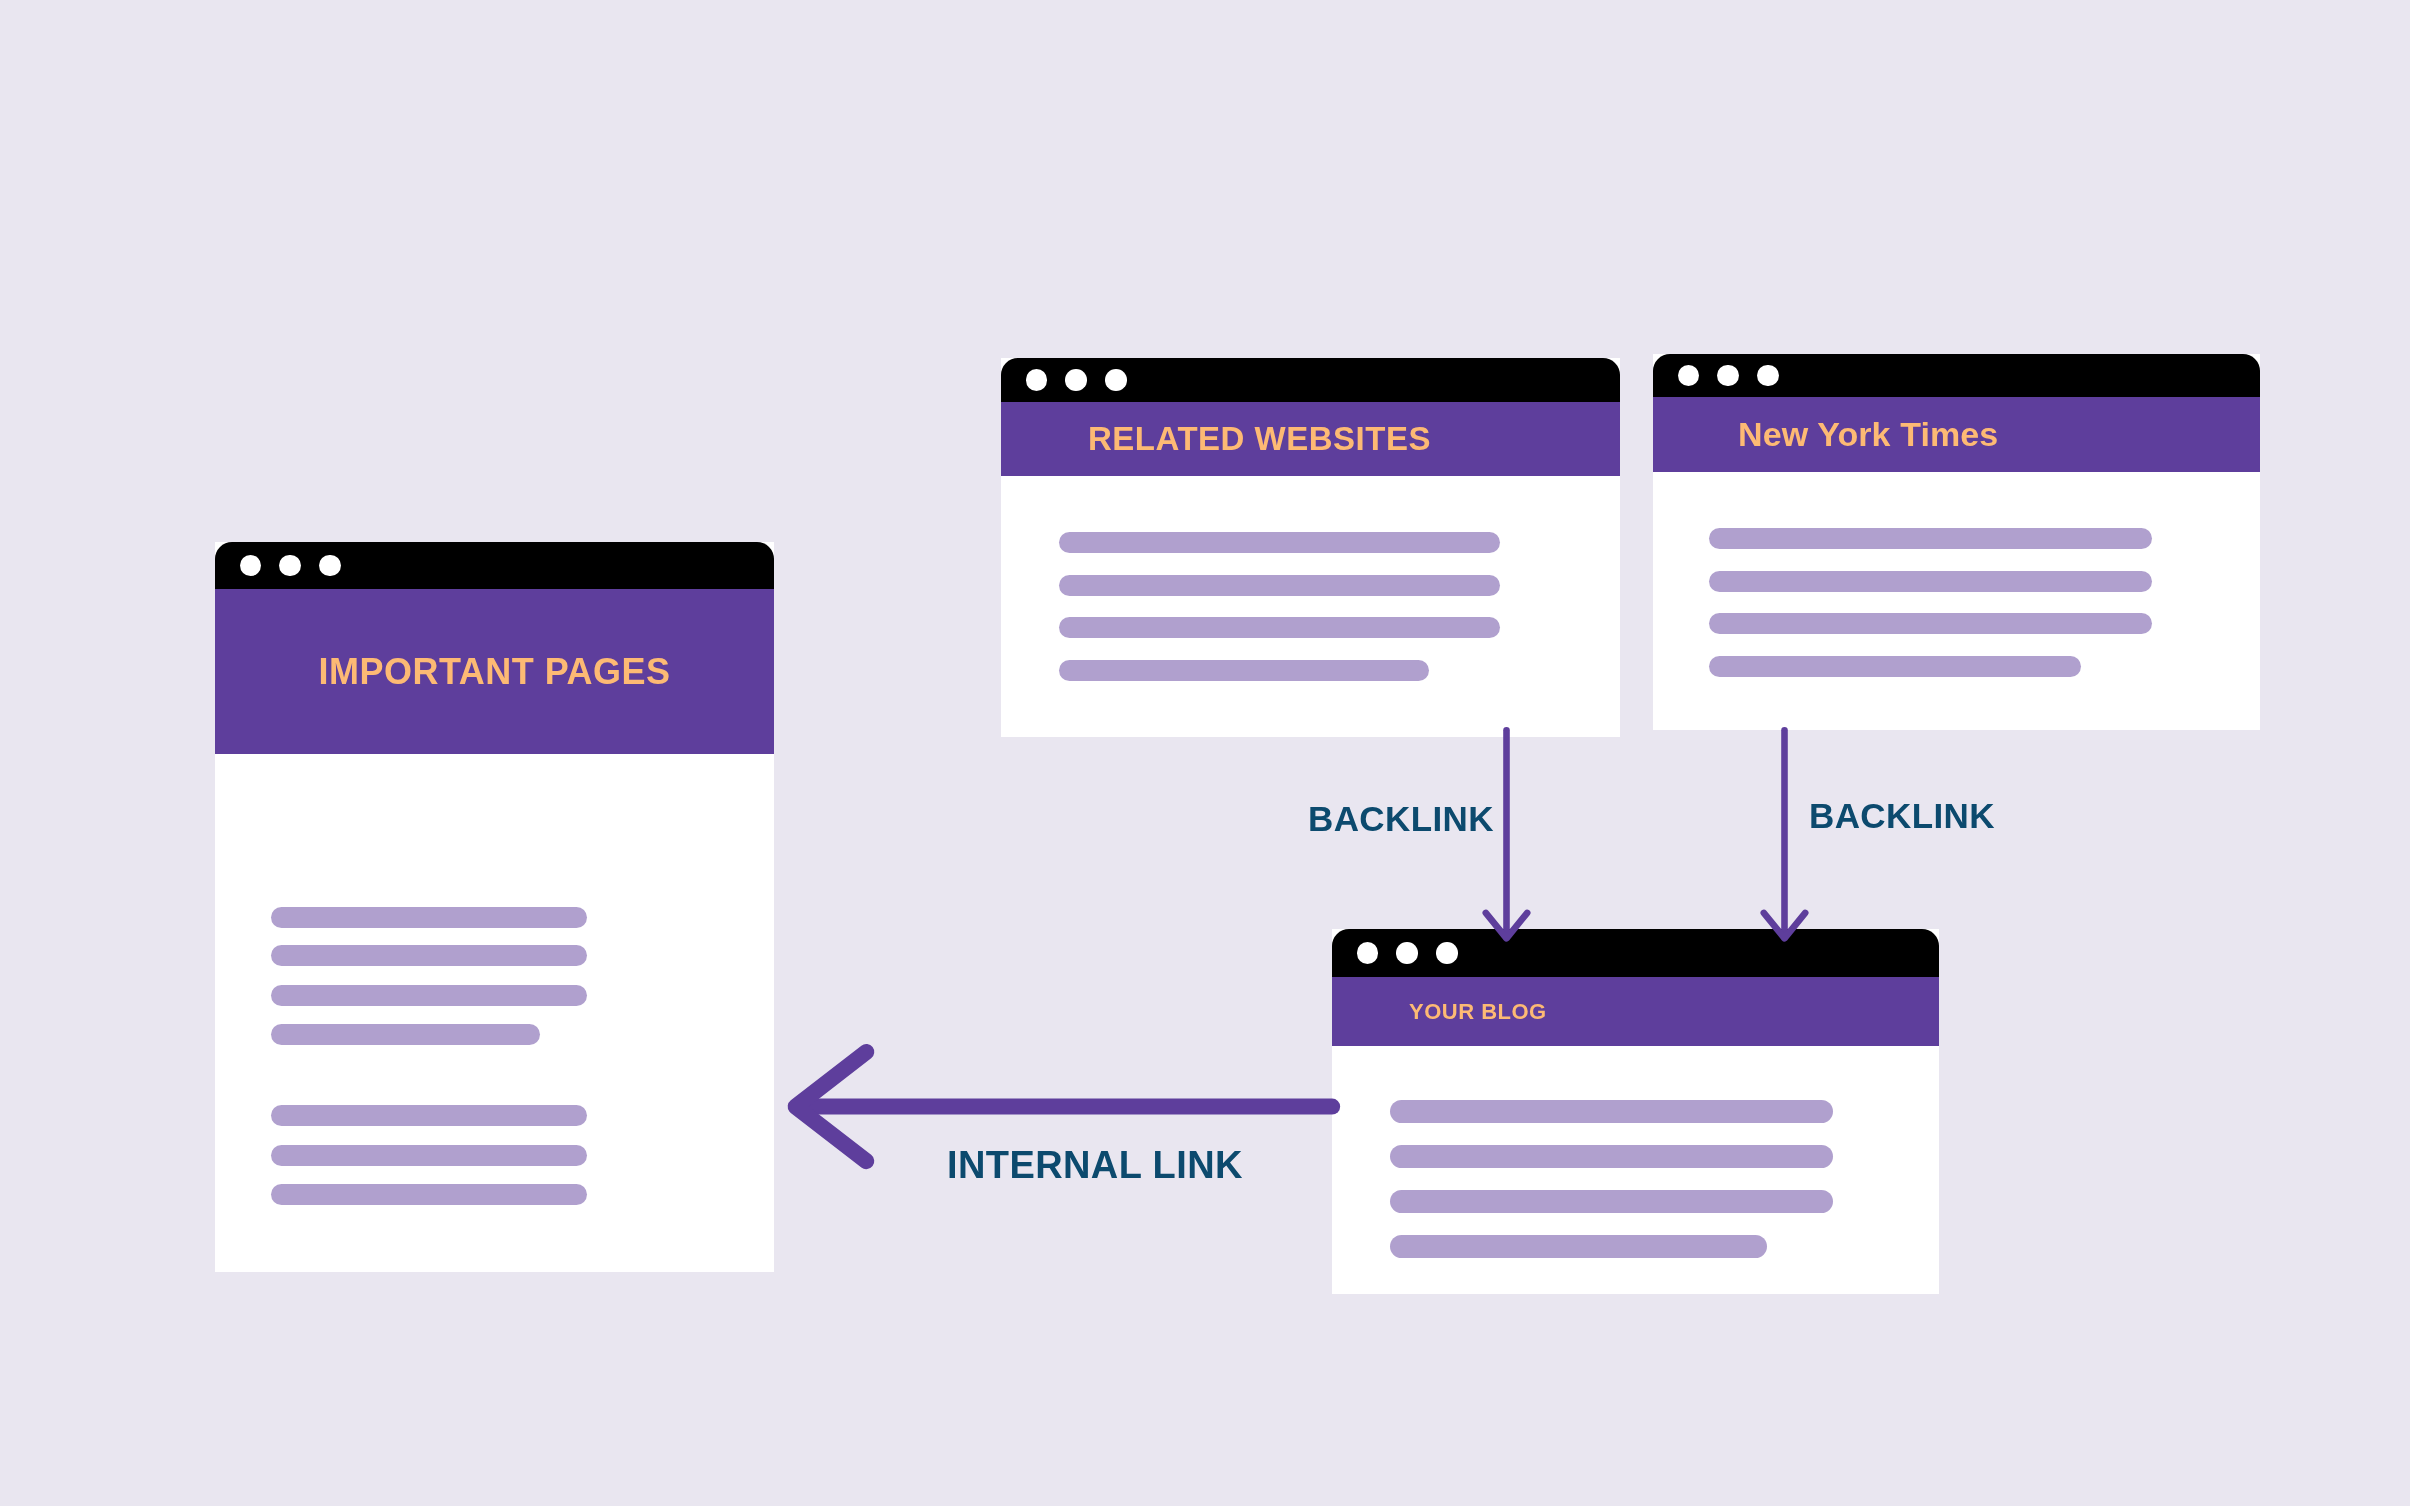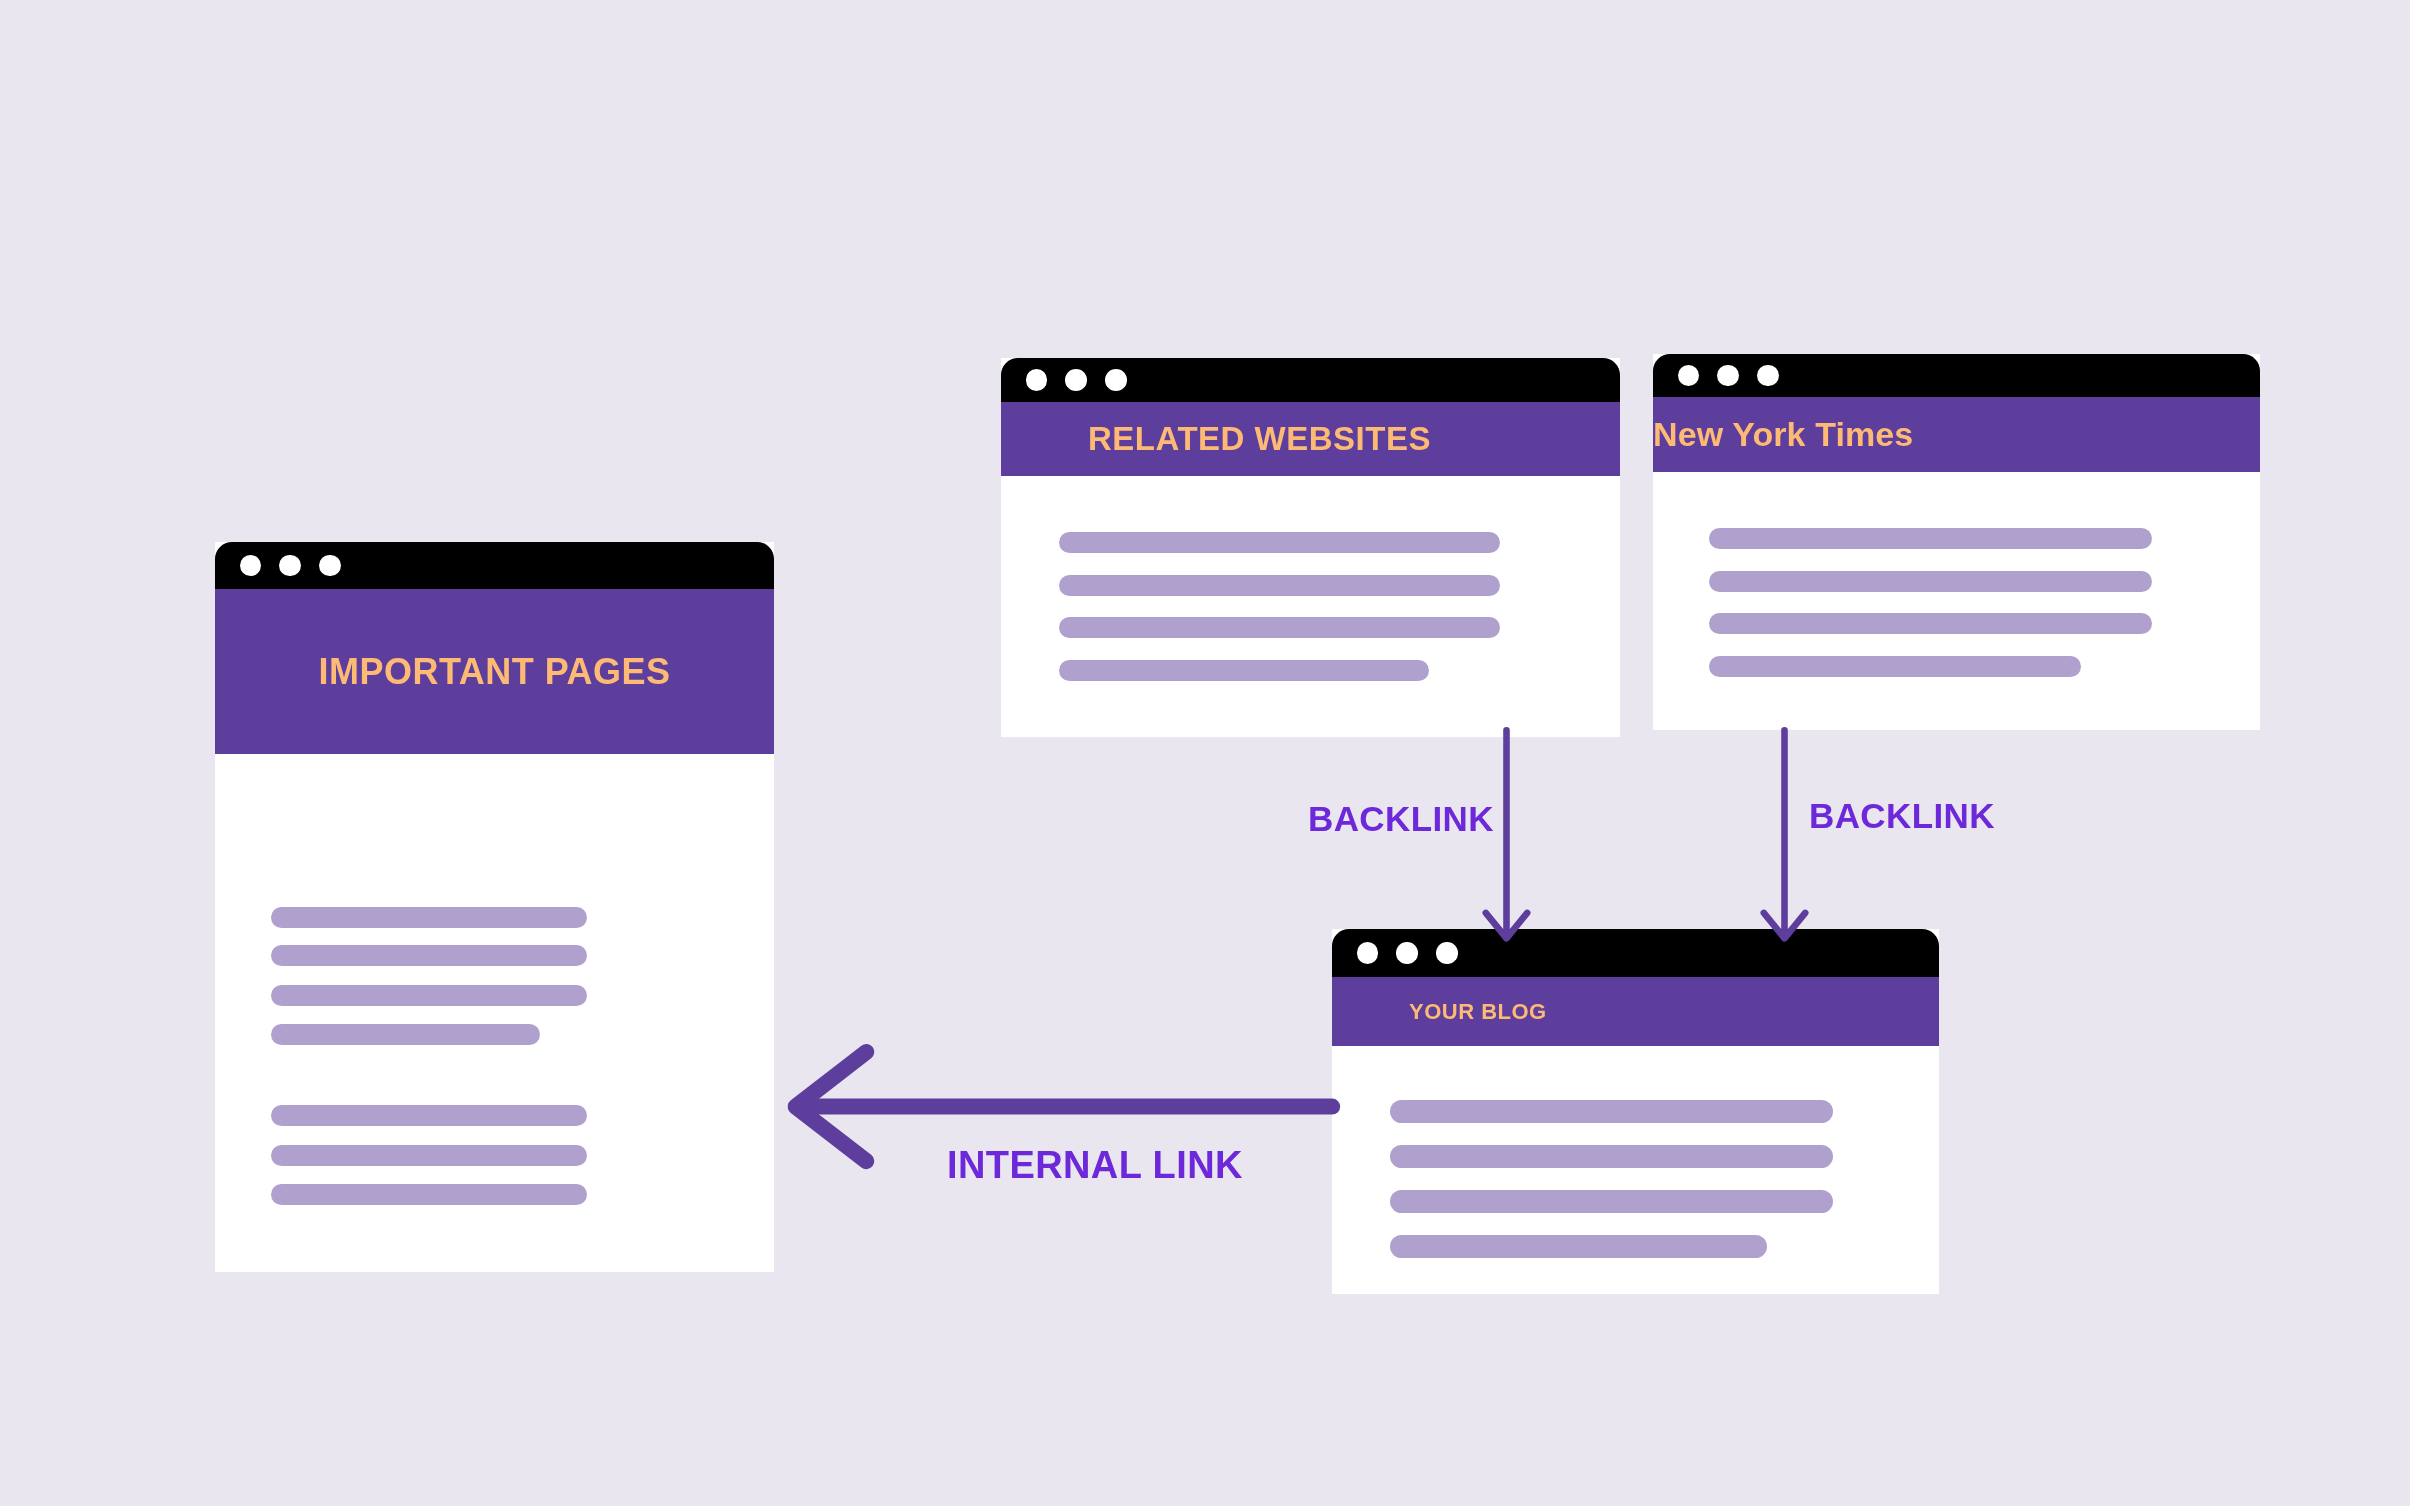--- a/index.html
+++ b/index.html
@@ -98,42 +98,42 @@
   #card-related .card-header   { height: 74px; padding-left: 87px; }
   #card-related .card-title    { font-size: 33px; }
 
   #card-nyt {
     left: 1653px;
     top: 354px;
     width: 607px;
     height: 376px;
   }
   #card-nyt .card-titlebar { height: 43px; }
-  #card-nyt .card-header   { height: 75px; }
+  #card-nyt .card-header   { height: 75px; padding-left: 85px; }
   #card-nyt .card-title    { font-size: 34px; }
 
   #card-blog {
     left: 1332px;
     top: 929px;
     width: 607px;
     height: 365px;
   }
   #card-blog .card-titlebar { height: 48px; }
   #card-blog .card-header   { height: 69px; padding-left: 77px; }
   #card-blog .card-title    { font-size: 22px; text-align: center; }
 
   
   .arrow-svg {
     position: absolute;
     overflow: visible;
     pointer-events: none;
   }
   .edge-label {
     position: absolute;
-    color: #6d28d9;
+    color: #0c4a6e;
     font-weight: 700;
     font-stretch: condensed;
     white-space: nowrap;
     letter-spacing: 0.4px;
   }
   #label-backlink-left  { left: 1308px; top: 799px; font-size: 35px; }
   #label-backlink-right { left: 1809px; top: 796px; font-size: 35px; }
   #label-internal-link  { left: 947px; top: 1144px; font-size: 38px; }
 </style>
 </head>

